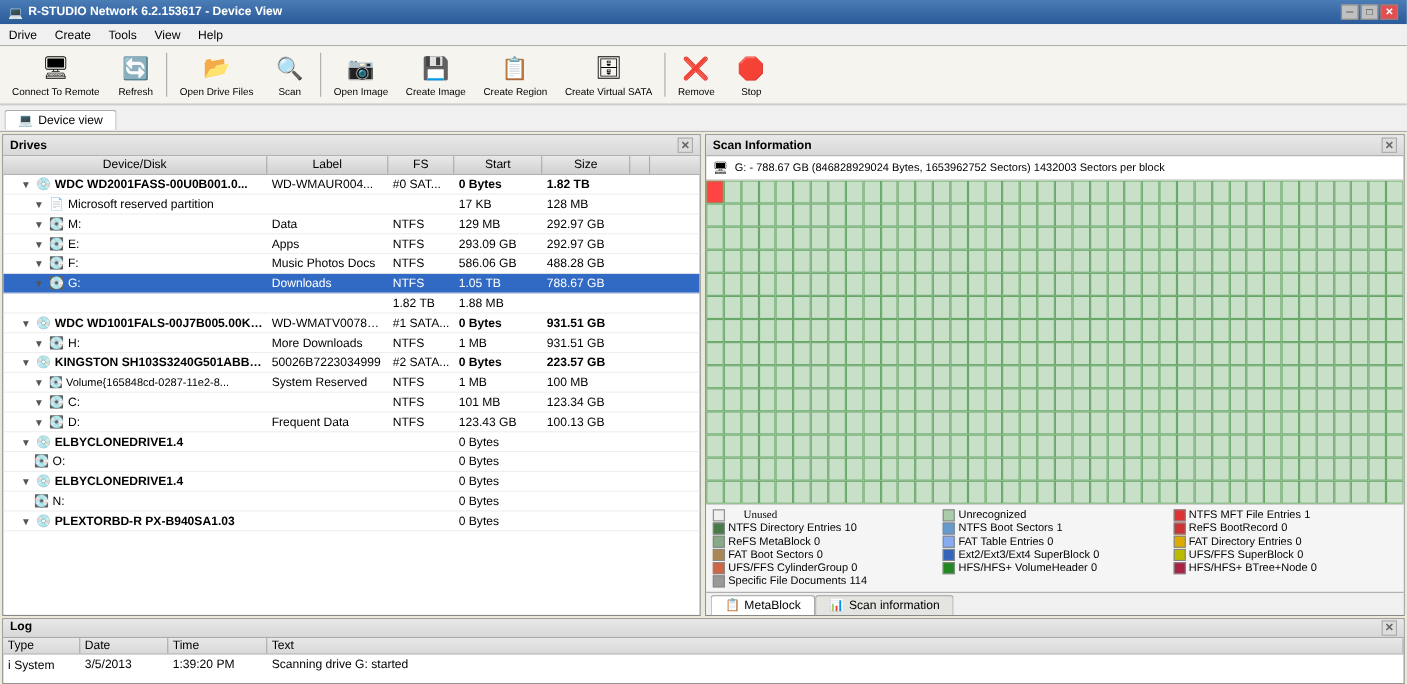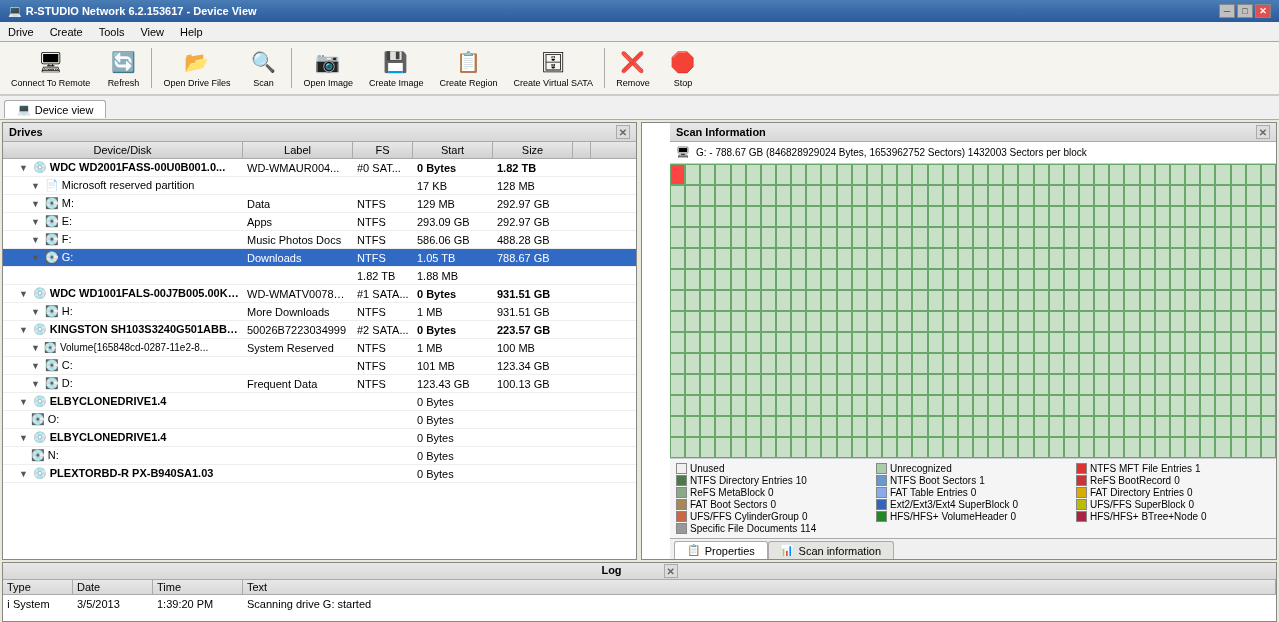--- a/index.html
+++ b/index.html
@@ -176,21 +176,20 @@
     .expand-icon { font-size: 9px; margin-right: 2px; color: #555; }
 
     
     .scan-panel {
       flex: 1;
       border: 1px solid #888;
       background: #fff;
       display: flex;
       flex-direction: column;
       margin: 2px;
-      padding-left: 28px;
     }
     .scan-header-row {
       display: flex;
       align-items: center;
       padding: 4px 6px;
       border-bottom: 1px solid #ccc;
       gap: 6px;
       font-size: 11px;
     }
     .scan-grid-container {
@@ -241,21 +240,21 @@
       display: flex;
       flex-direction: column;
     }
     .log-header {
       background: linear-gradient(to bottom, #e8e8e8, #d8d8d8);
       border-bottom: 1px solid #aaa;
       padding: 1px 6px;
       font-size: 11px;
       font-weight: bold;
       display: flex;
-      justify-content: center;
+      justify-content: space-between;
       gap: 42px;
     }
     .log-table-header {
       display: grid;
       grid-template-columns: 70px 80px 90px 1fr;
       background: linear-gradient(to bottom, #e8e8e8, #d8d8d8);
       border-bottom: 1px solid #aaa;
     }
     .log-header-cell {
       padding: 1px 4px;
@@ -1149,21 +1148,21 @@
           <div style="border: 1px solid rgb(106, 168, 106); background: rgb(200, 223, 200);"></div>
           <div style="border: 1px solid rgb(106, 168, 106); background: rgb(200, 223, 200);"></div>
           <div style="border: 1px solid rgb(106, 168, 106); background: rgb(200, 223, 200);"></div>
           <div style="border: 1px solid rgb(106, 168, 106); background: rgb(200, 223, 200);"></div>
           <div style="border: 1px solid rgb(106, 168, 106); background: rgb(200, 223, 200);"></div>
         </div>
       </div>
 
     <div class="legend-area">
       <div class="legend-grid" id="legend-grid" style="display: grid; grid-template-columns: repeat(3, 1fr); gap: 1px 6px;">
-      <div style="display: flex; align-items: center; gap: 3px; white-space: nowrap; font-size: 10px;">
+      <div style="display: flex; align-items: center; gap: 17px; white-space: nowrap; font-size: 10px; font-family: Liberation Serif, serif;">
             <div style="width: 11px; height: 11px; background: rgb(240, 240, 240); border: 1px solid rgb(136, 136, 136); flex-shrink: 0;"></div>
             <span>Unused</span>
           </div>
           <div style="display: flex; align-items: center; gap: 3px; white-space: nowrap; font-size: 10px;">
             <div style="width: 11px; height: 11px; background: rgb(170, 204, 170); border: 1px solid rgb(136, 136, 136); flex-shrink: 0;"></div>
             <span>Unrecognized</span>
           </div>
           <div style="display: flex; align-items: center; gap: 3px; white-space: nowrap; font-size: 10px;">
             <div style="width: 11px; height: 11px; background: rgb(221, 51, 51); border: 1px solid rgb(136, 136, 136); flex-shrink: 0;"></div>
             <span>NTFS MFT File Entries</span>
@@ -1235,21 +1234,21 @@
             <span> 114</span>
           </div>
           <div></div>
           <div></div>
         </div>
     </div>
 
     <div class="scan-tabs">
       <div class="scan-tab active">
         <span>📋</span>
-        <span>Properties</span>
+        <span>MetaBlock</span>
       </div>
       <div class="scan-tab">
         <span>📊</span>
         <span>Scan information</span>
       </div>
     </div>
   </div>
 
 </div>
 

